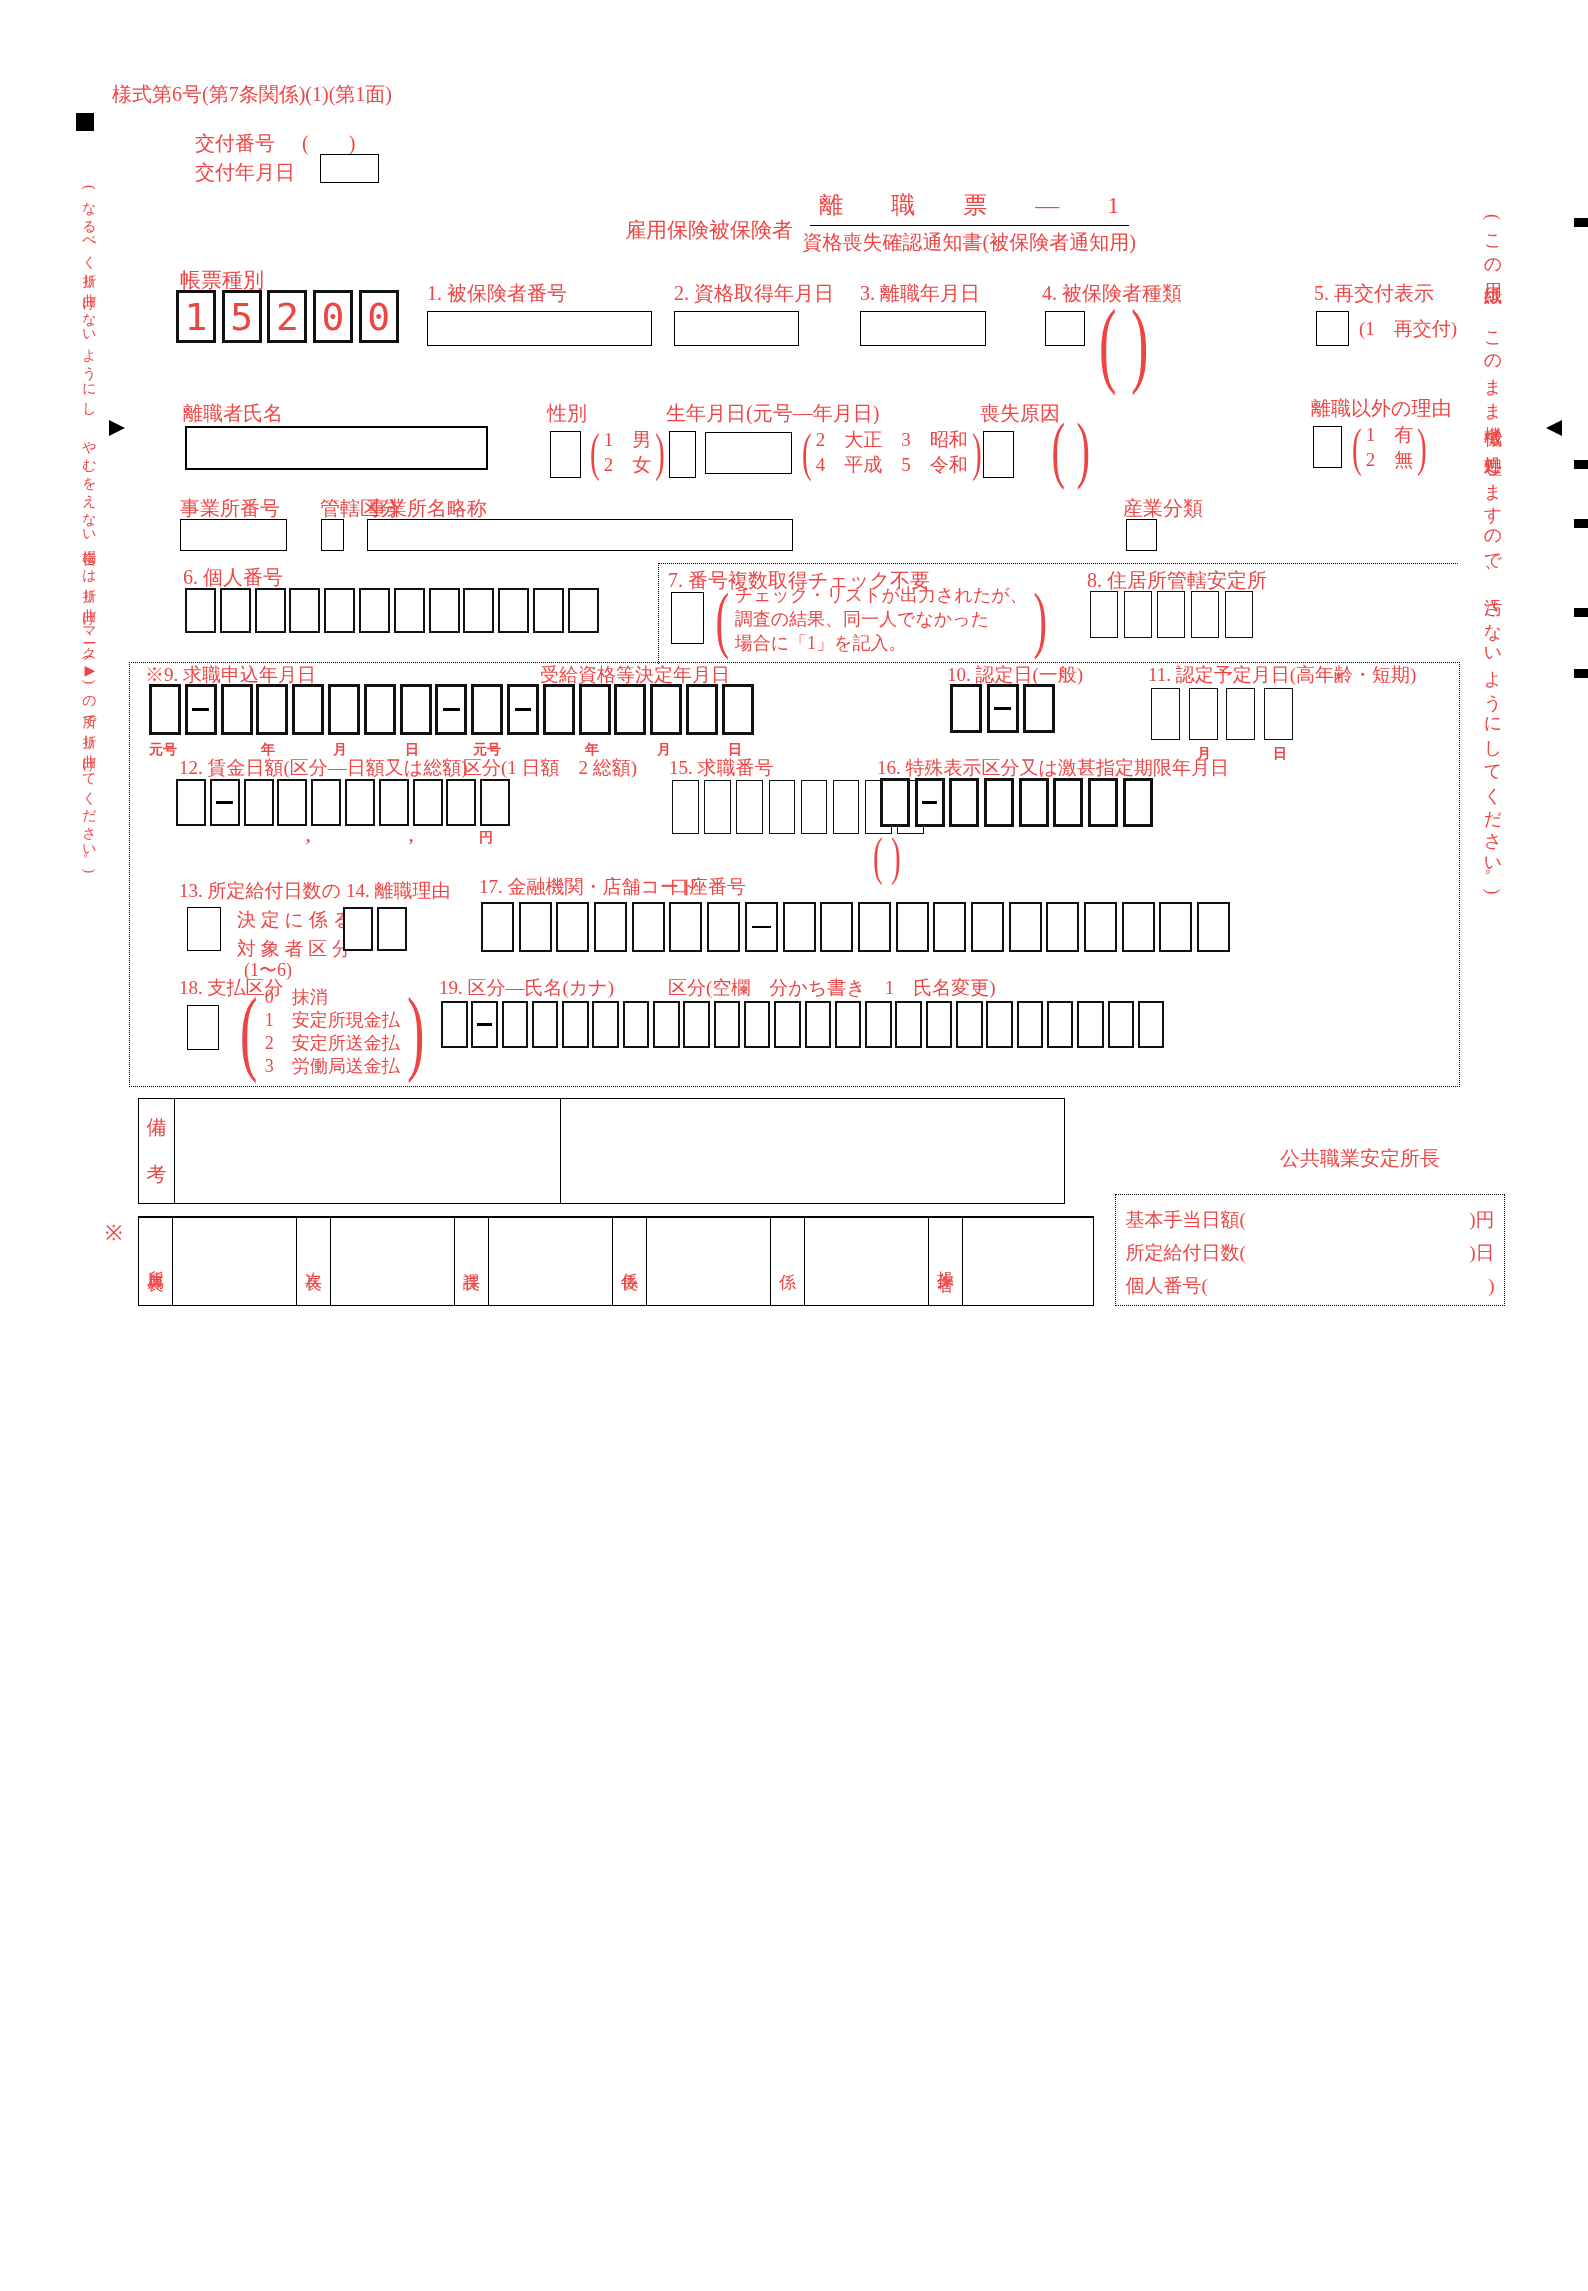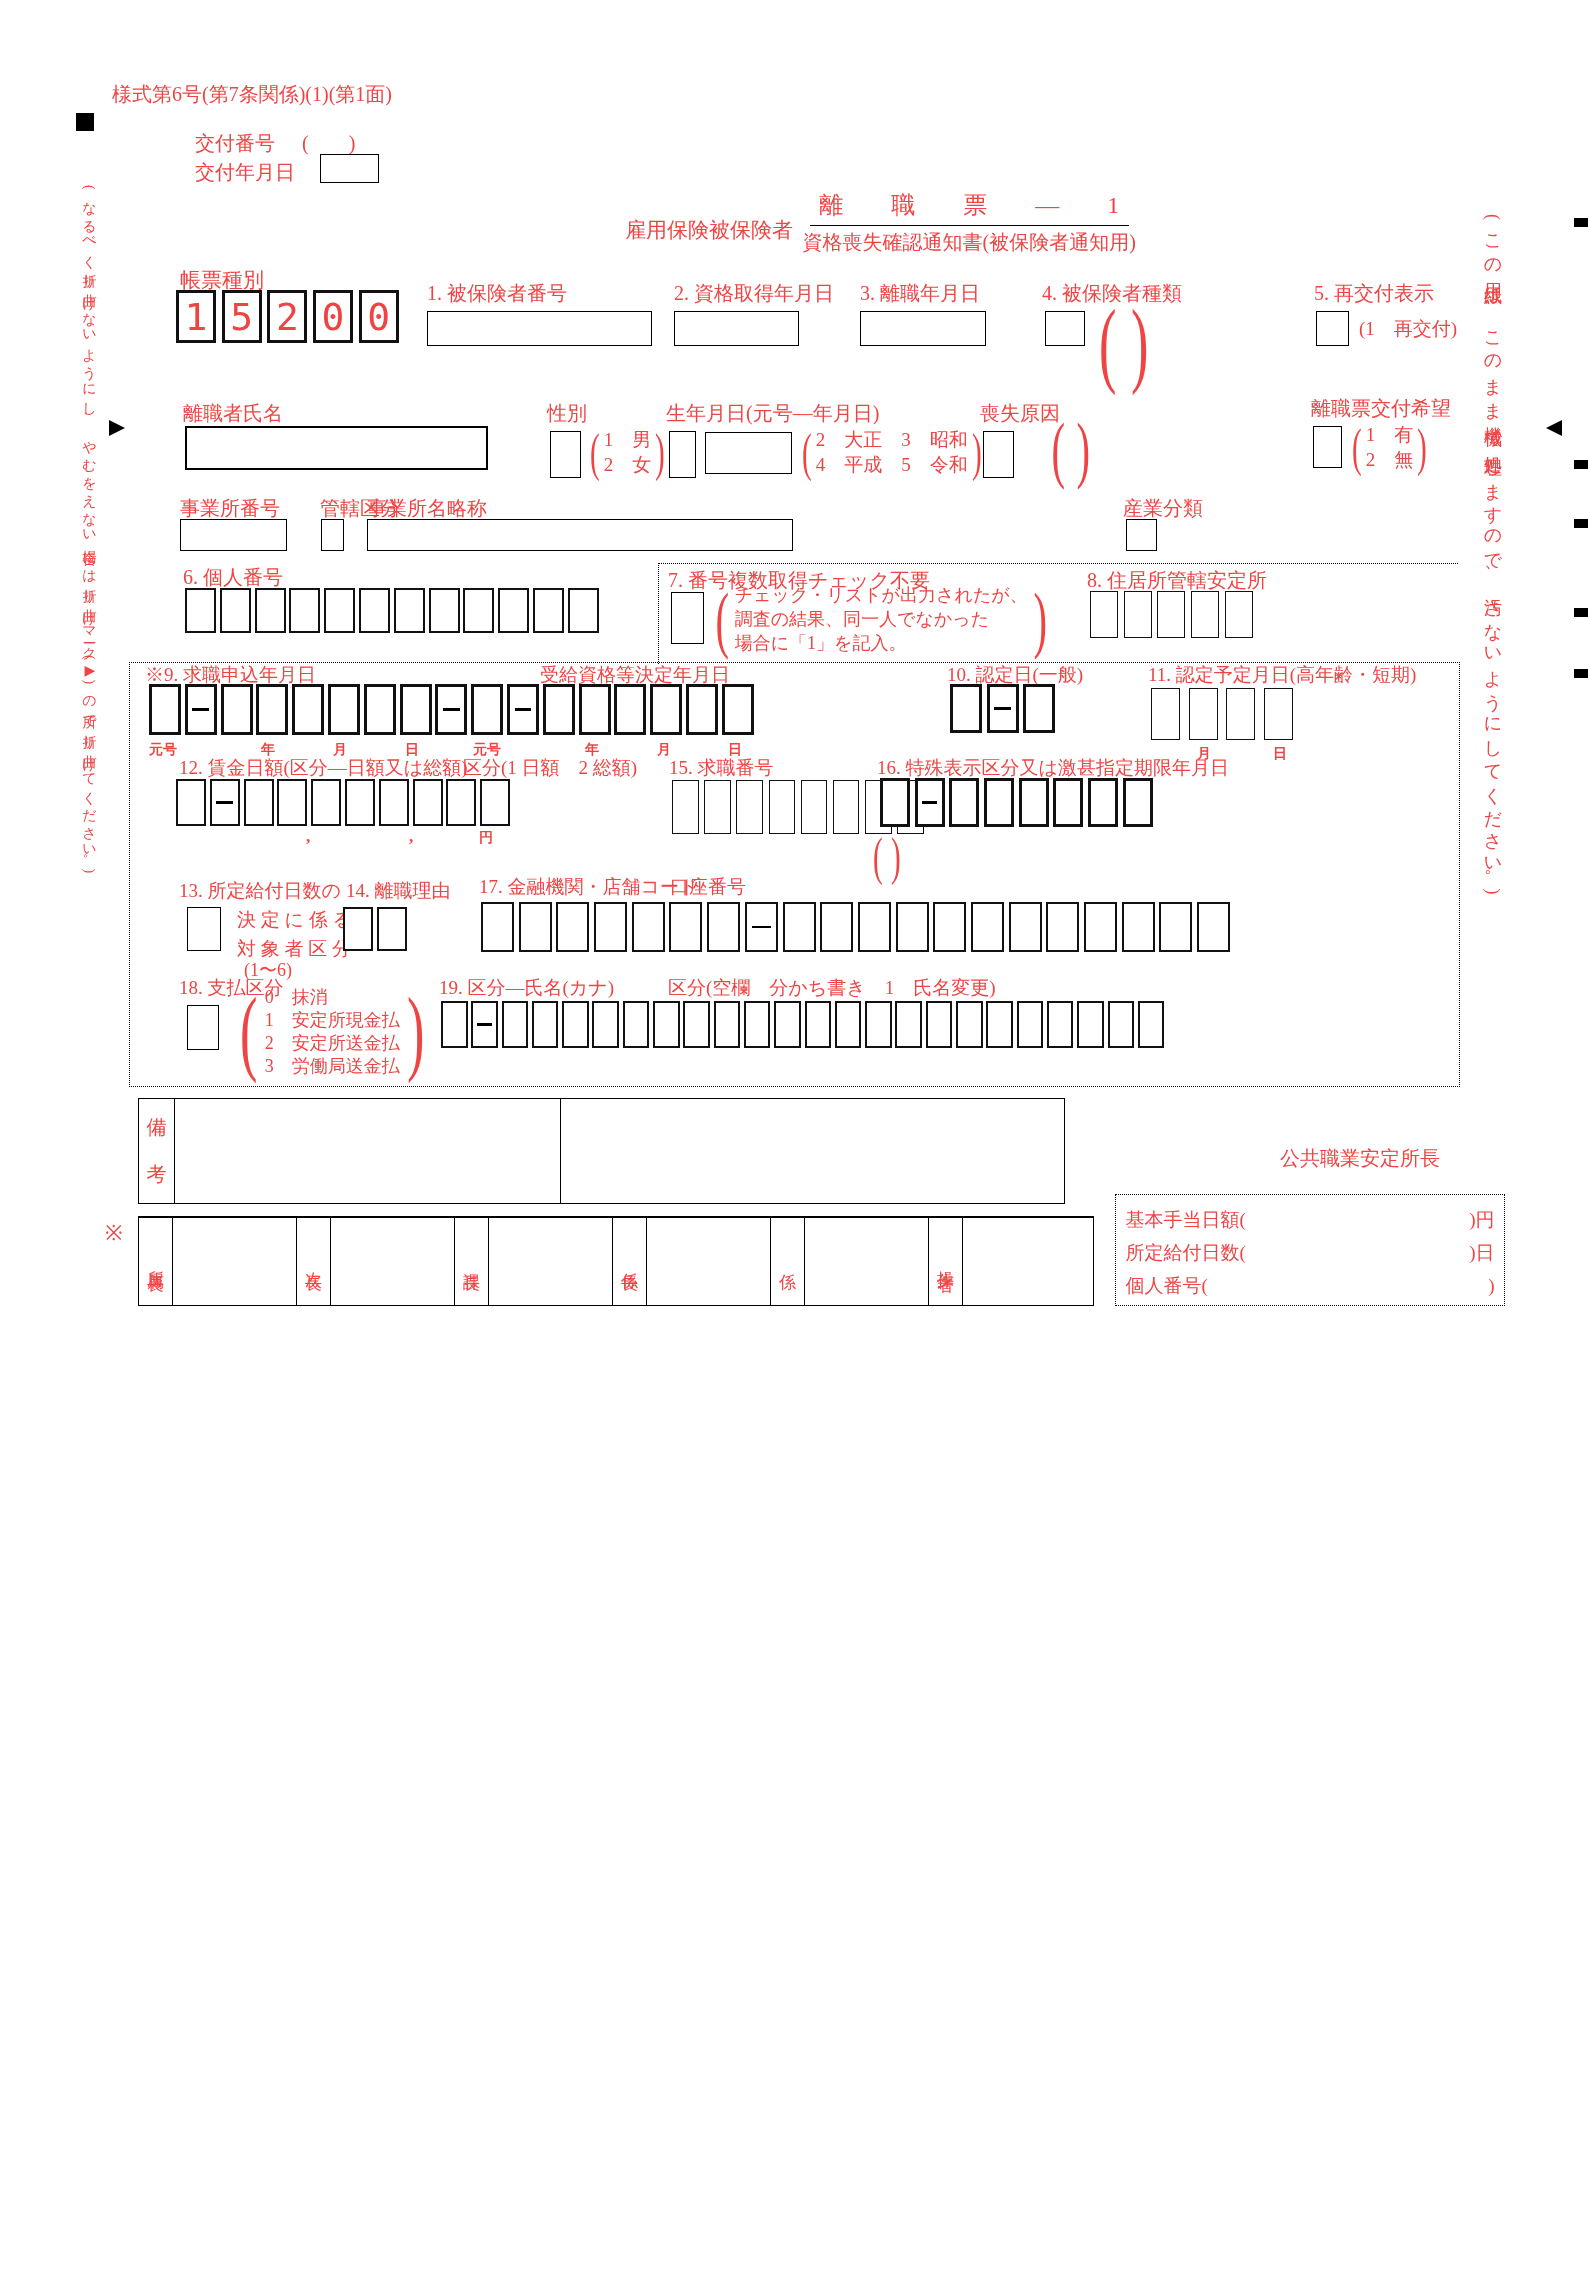--- a/index.html
+++ b/index.html
@@ -132,21 +132,21 @@
     <span class="paren p56">)</span>
   </div>
 
   <div class="lab" style="left:932px;top:402px">喪失原因</div>
   <div class="box" style="left:935px;top:431px;width:31px;height:47px"></div>
   <div class="opt" style="left:998px;top:416px">
     <span class="paren p78">(</span>
     <span class="paren p78">)</span>
   </div>
 
-  <div class="lab" style="left:1263px;top:397px">離職票交付希望</div>
+  <div class="lab" style="left:1263px;top:397px">離職以外の理由</div>
   <div class="box" style="left:1265px;top:426px;width:29px;height:42px"></div>
   <div class="opt" style="left:1300px;top:423px">
     <span class="paren p56">(</span>
     <div class="opt-lines fs20 lh26"><div>1　有</div><div>2　無</div></div>
     <span class="paren p56">)</span>
   </div>
 
   <div class="lab" style="left:132px;top:497px">事業所番号</div>
   <div class="box" style="left:132px;top:519px;width:107px;height:32px"></div>
   <div class="lab" style="left:272px;top:497px">管轄区分</div>

